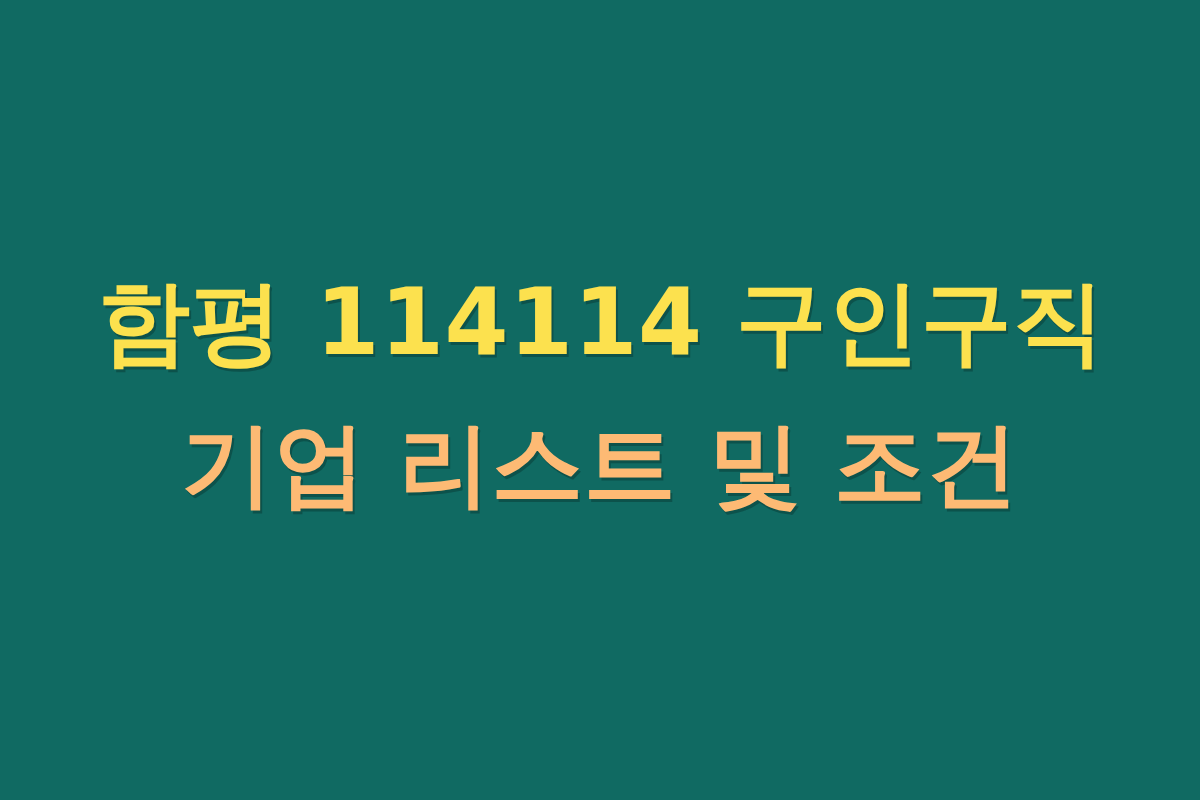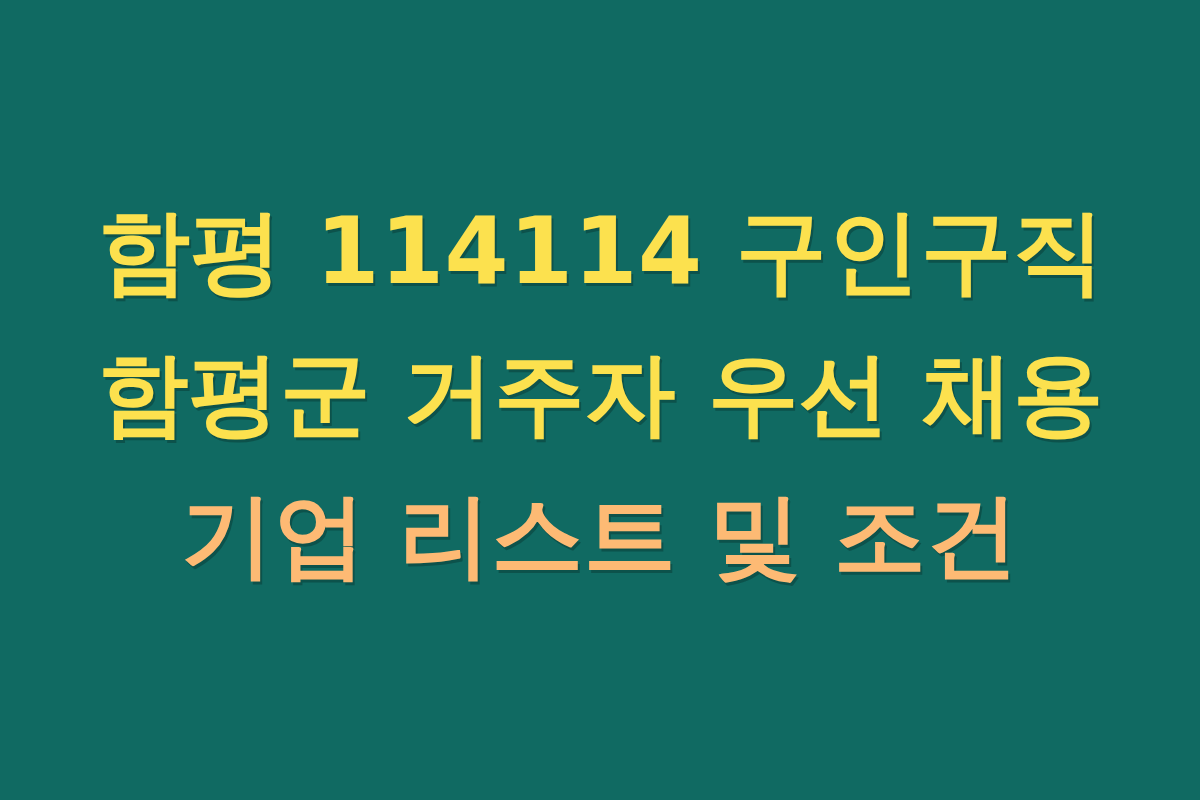--- a/index.html
+++ b/index.html
@@ -57,17 +57,16 @@
   .title-line-2 { font-size: 92px; }
   .title-line-3 { font-size: 92px; }
 </style>
 </head>
 <body>
 
 <div id="banner" style="background: rgb(16, 106, 98);">
 
   <div id="title-block">
     <span class="title-line title-line-1" style="color: rgb(252, 225, 78); text-shadow: rgba(10, 62, 57, 0.55) 2px 3px 0px; font-size: 92px;">함평 114114 구인구직</span>
-    <span class="title-line title-line-2" style="color: rgb(252, 225, 78); text-shadow: rgba(10, 62, 57, 0.55) 2px 3px 0px; font-size: 90.5px;">함평군 거주자 우선 채용</span>
     <span class="title-line title-line-3" style="color: #fdba74; text-shadow: rgba(10, 62, 57, 0.55) 2px 3px 0px; font-size: 92px;">기업 리스트 및 조건</span>
   </div>
 
 </div>
 
 </body></html>

